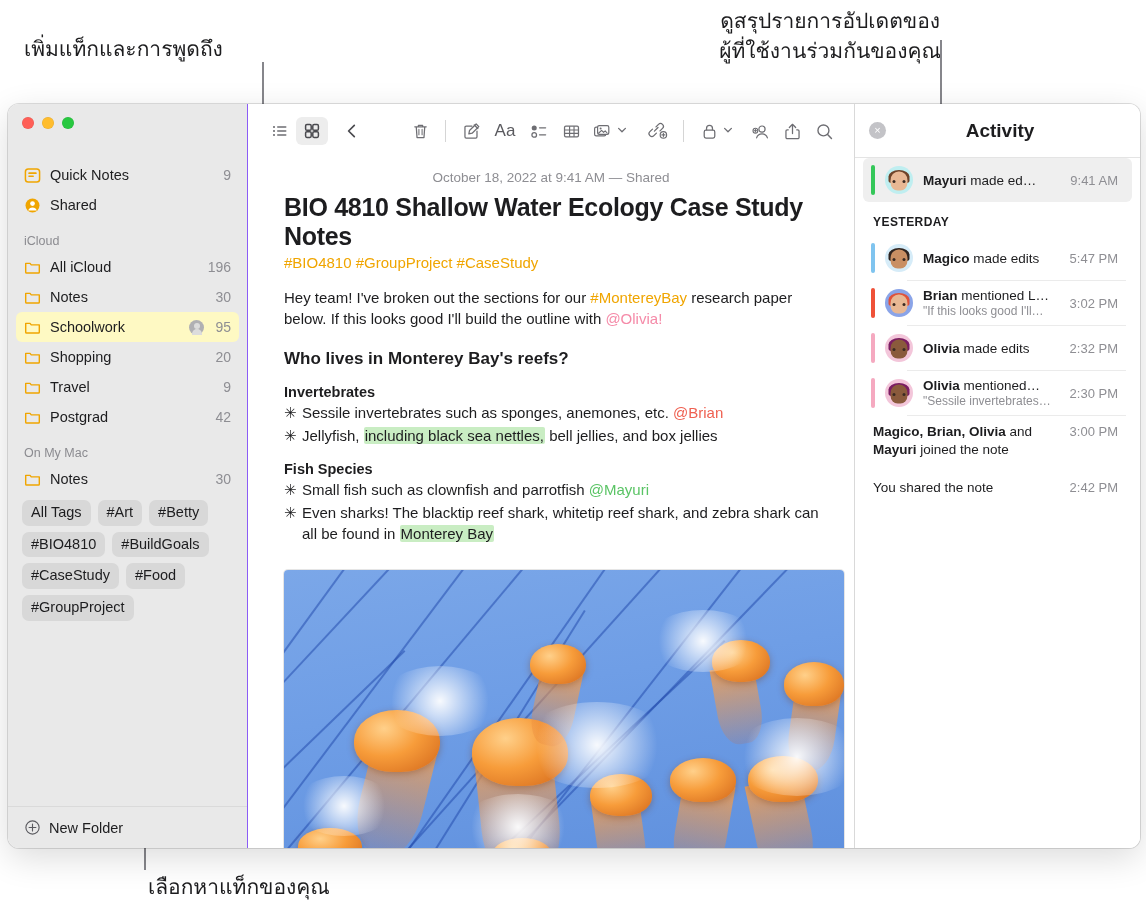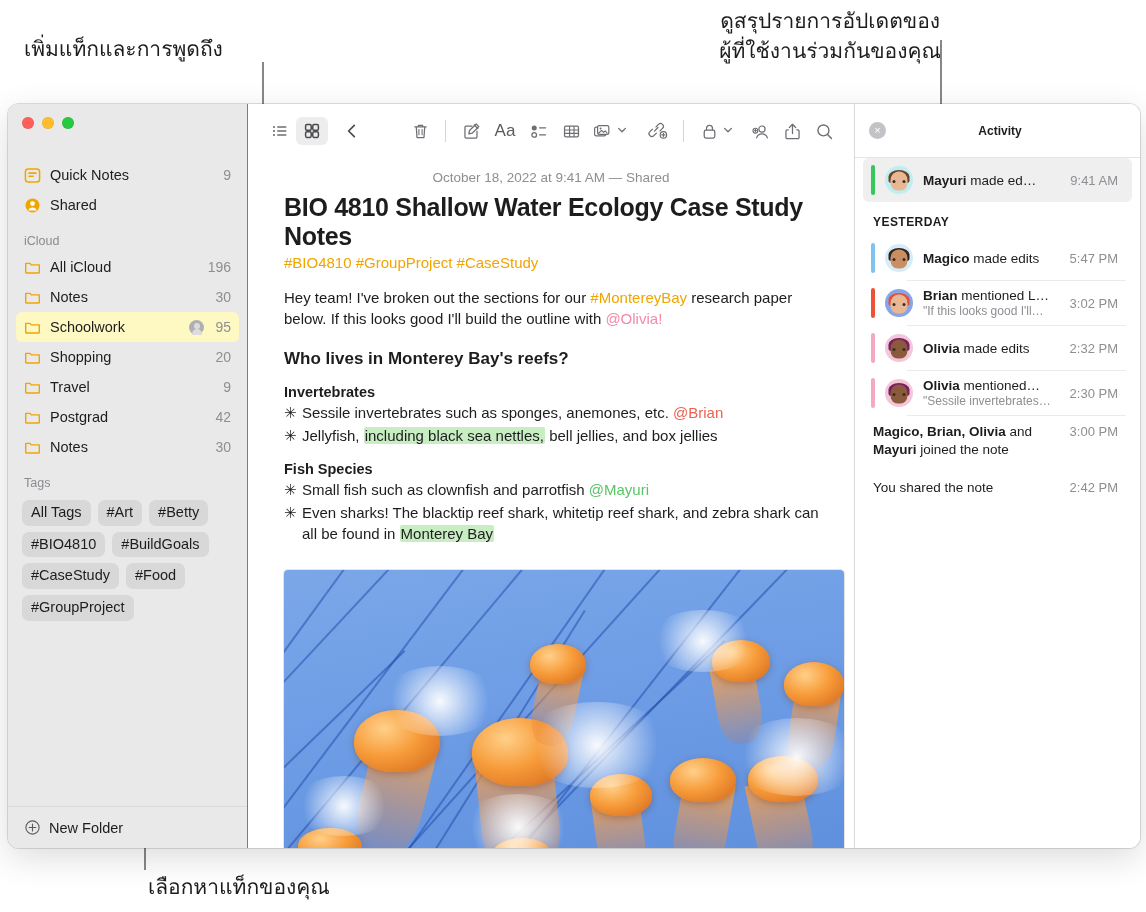--- a/index.html
+++ b/index.html
@@ -262,21 +262,21 @@
     flex: none;
     border-bottom: 1px solid #e4e4e4;
   }
   .act-close {
     width: 17px; height: 17px; border-radius: 50%;
     background: #c3c3c7; color: #fff;
     display:flex; align-items:center; justify-content:center;
     font-size: 11px; line-height:1;
   }
   .act-title {
-    flex: 1; text-align: center; font-size: 12px;
+    flex: 1; text-align: center; font-size: 19px;
     font-weight: bold; color: #1d1d1f; margin-right: 22px;
   }
   .act-body { flex: 1; overflow: hidden; }
   .act-section {
     font-size: 12px; font-weight: bold; color: #1d1d1f;
     letter-spacing: .45px; padding: 13px 18px 7px;
   }
   .act-row {
     display: flex; align-items: center;
     gap: 10px; padding: 7px 14px 7px 0;
@@ -426,30 +426,30 @@
       </div>
 
       <div class="sb-row">
         <svg class="ico" viewBox="0 0 18 18">
           <path d="M1.8 4.6h4.6l1.3 1.6h8.5v7.8a.9.9 0 0 1-.9.9H2.7a.9.9 0 0 1-.9-.9z" fill="none" stroke="#f0a500" stroke-width="1.5" stroke-linejoin="round"></path>
         </svg>
         <span class="sb-label">Postgrad</span>
         <span class="sb-count">42</span>
       </div>
 
+      <div class="sb-head">On My Mac</div>
 
       <div class="sb-row">
         <svg class="ico" viewBox="0 0 18 18">
           <path d="M1.8 4.6h4.6l1.3 1.6h8.5v7.8a.9.9 0 0 1-.9.9H2.7a.9.9 0 0 1-.9-.9z" fill="none" stroke="#f0a500" stroke-width="1.5" stroke-linejoin="round"></path>
         </svg>
         <span class="sb-label">Notes</span>
         <span class="sb-count">30</span>
       </div>
 
-      <div class="sb-head">Tags</div>
       <div class="tag-wrap">
         <span class="tag">All Tags</span>
         <span class="tag">#Art</span>
         <span class="tag">#Betty</span>
         <span class="tag">#BIO4810</span>
         <span class="tag">#BuildGoals</span>
         <span class="tag">#CaseStudy</span>
         <span class="tag">#Food</span>
         <span class="tag">#GroupProject</span>
       </div>

